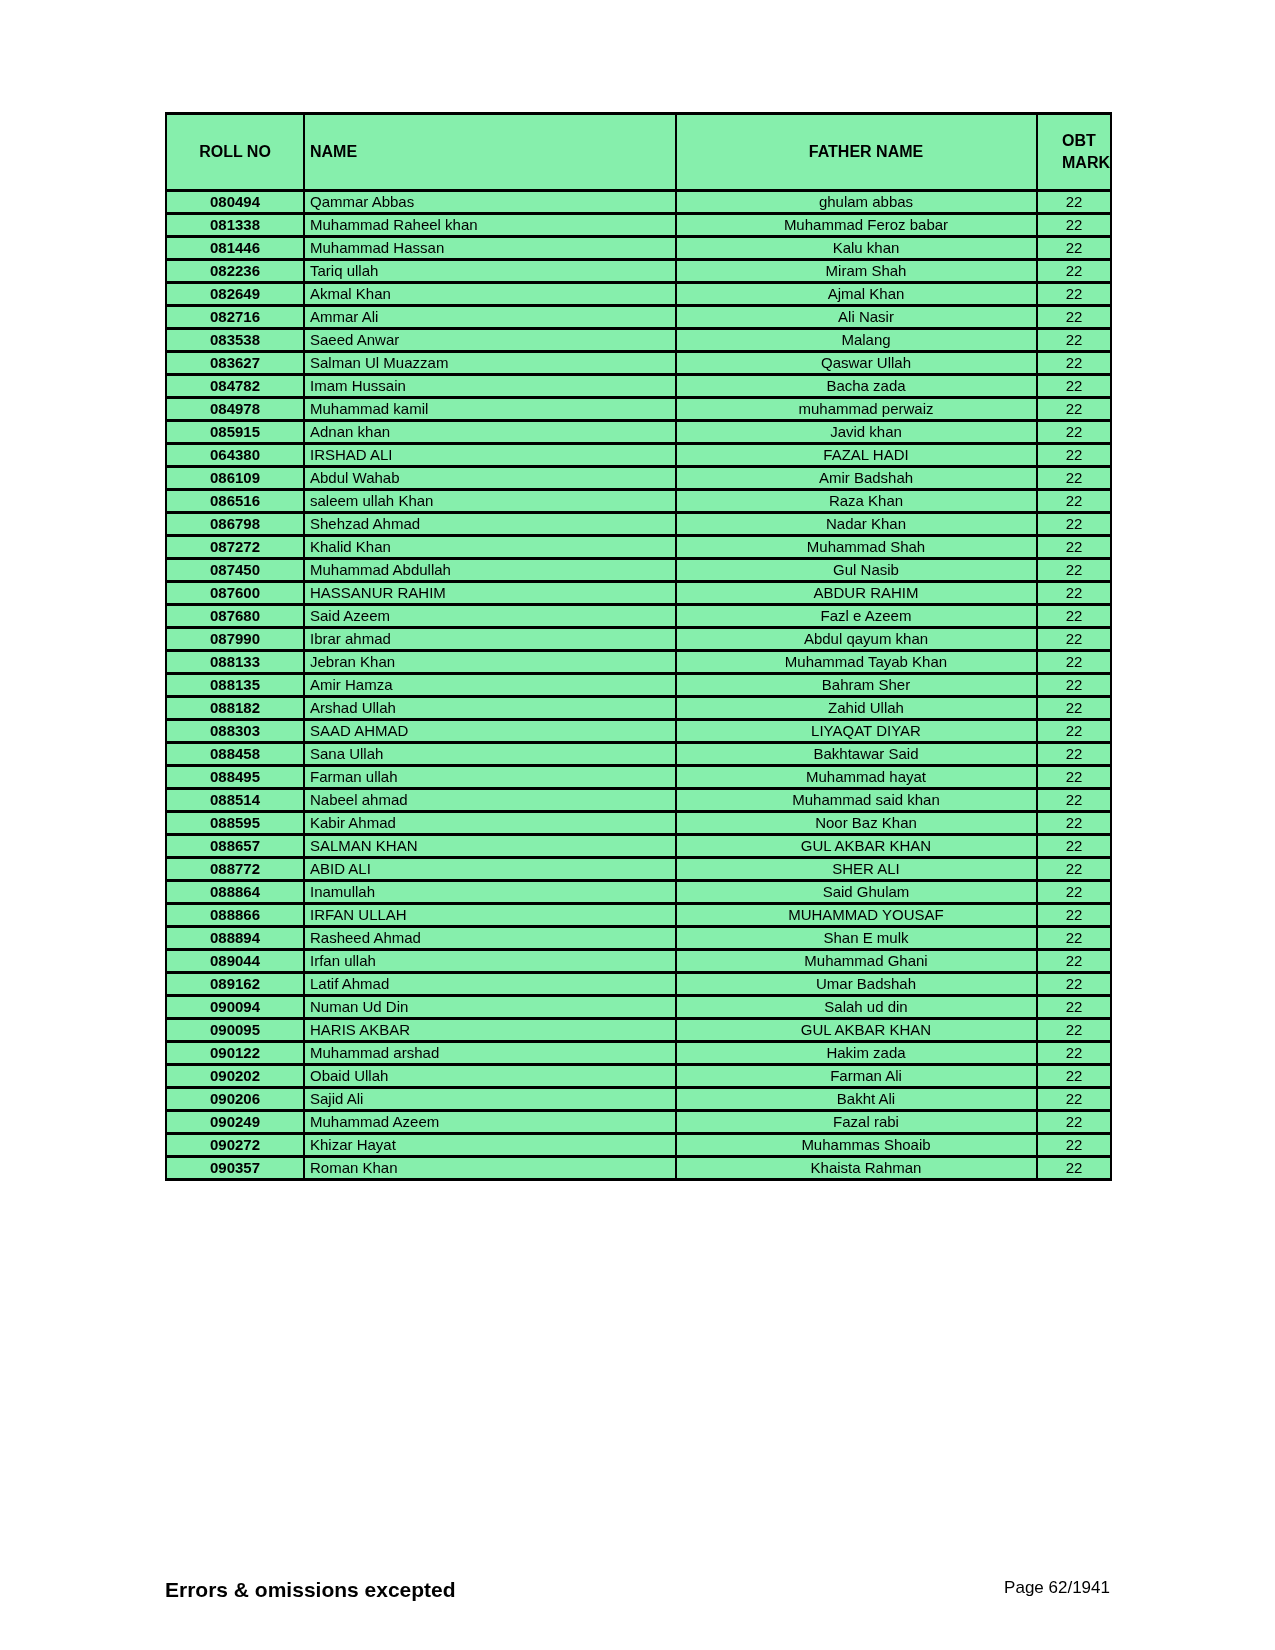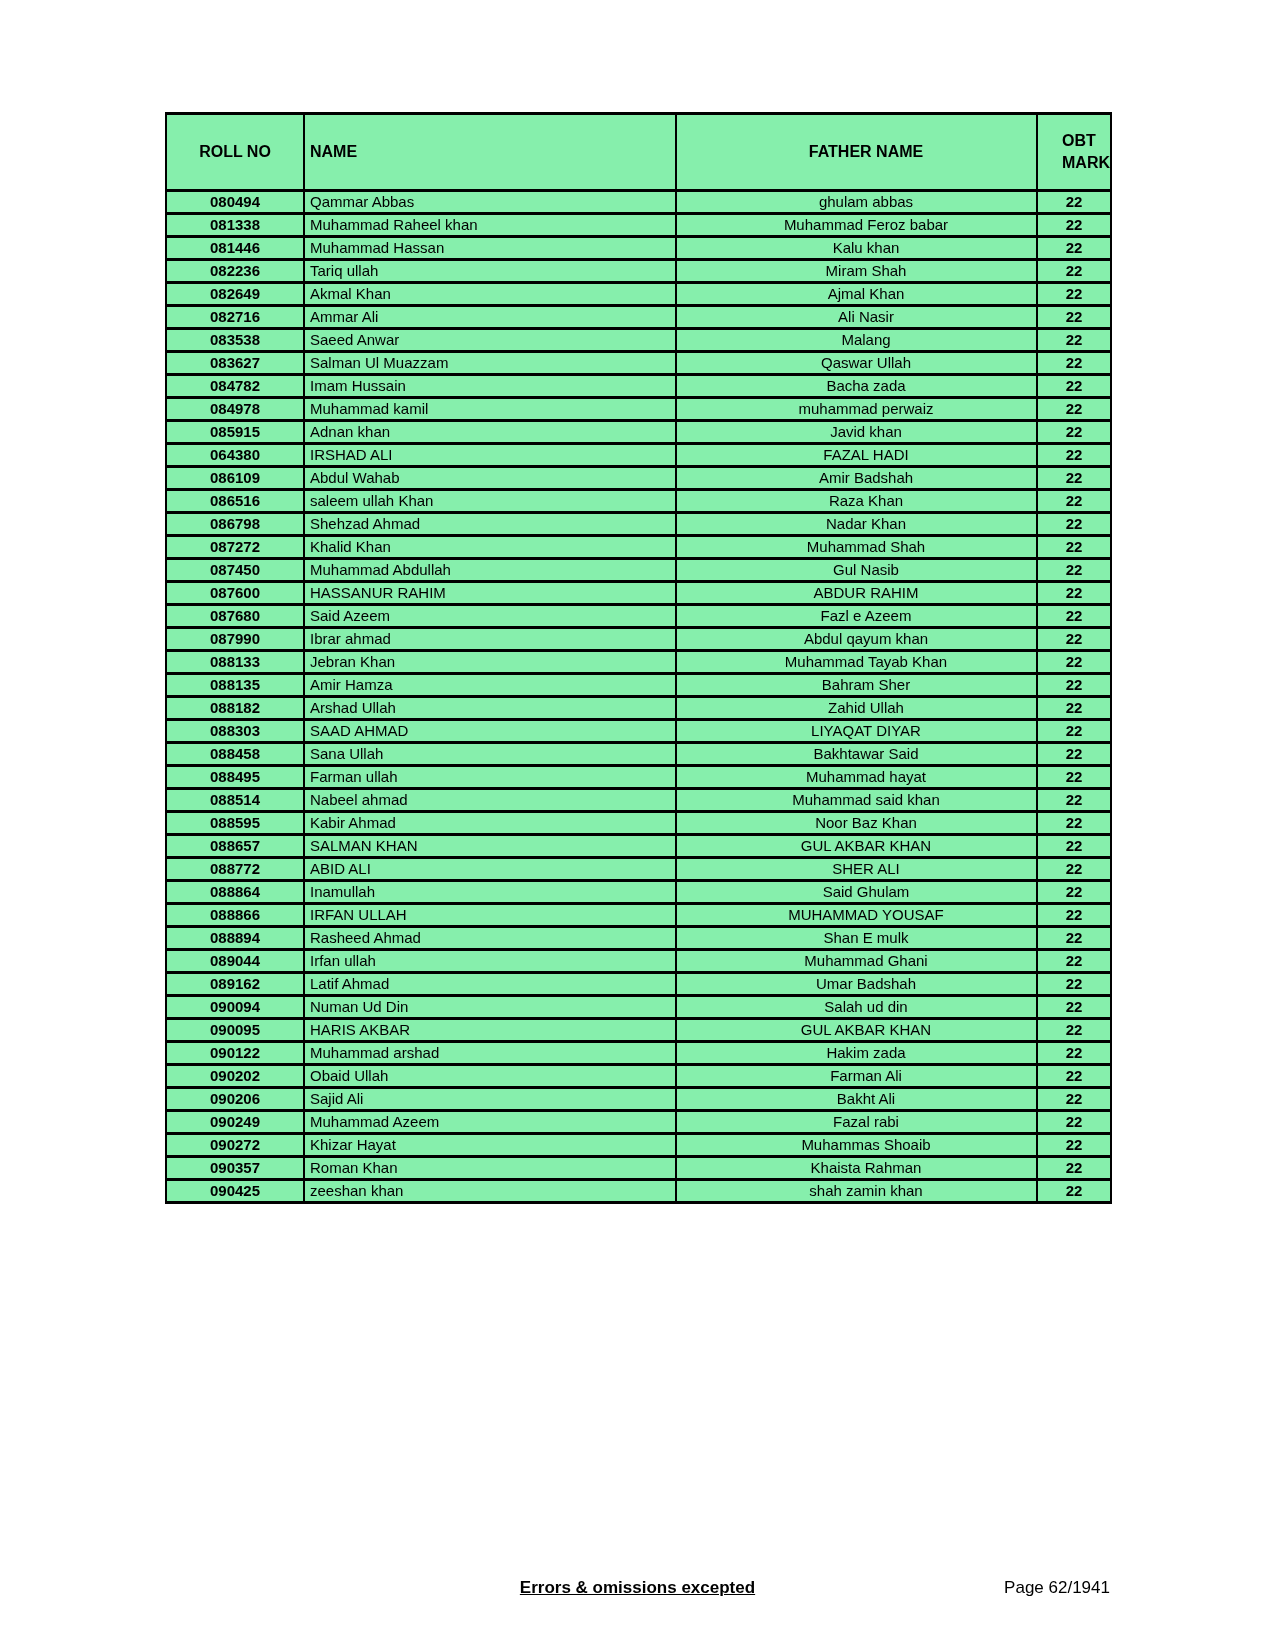--- a/index.html
+++ b/index.html
@@ -41,35 +41,34 @@
     height: 23px;
     font-size: 15px;
     vertical-align: middle;
     line-height: 1.1;
   }
   .col-roll   { width: 138px; text-align: center; }
   .col-name   { width: 372px; text-align: left; padding-left: 5px; }
   .col-father { width: 361px; text-align: center; padding-left: 19px; }
   .col-marks  { width: 74px;  text-align: center; padding: 0 24px; }
   td.col-roll { font-weight: bold; }
-  td.col-marks { font-weight: bold; margin-top: 20px; }
+  td.col-marks { font-weight: normal; margin-top: 20px; }
   .footer {
     position: absolute;
     left: 165px;
     top: 1578px;
     width: 945px;
     height: 26px;
   }
   .footer-note {
     display: block;
     width: 100%;
-    text-align: center;
+    text-align: left;
     font-weight: bold;
-    font-size: 17px;
-    text-decoration: underline;
+    font-size: 21px;
   }
   .footer-page {
     position: absolute;
     right: 0;
     top: 0;
     font-size: 17px;
     font-weight: normal;
     margin-left: 21px;
   }
 </style>
@@ -339,26 +338,20 @@
           <td class="col-name">Khizar Hayat</td>
           <td class="col-father">Muhammas Shoaib</td>
           <td class="col-marks">22</td>
         </tr>
         <tr>
           <td class="col-roll">090357</td>
           <td class="col-name">Roman Khan</td>
           <td class="col-father">Khaista Rahman</td>
           <td class="col-marks">22</td>
         </tr>
-        <tr>
-          <td class="col-roll">090425</td>
-          <td class="col-name">zeeshan khan</td>
-          <td class="col-father">shah zamin khan</td>
-          <td class="col-marks">22</td>
-        </tr>
       </tbody>
   </table>
 
   <div class="footer">
     <span class="footer-note">Errors &amp; omissions excepted</span>
     <span class="footer-page">Page 62/1941</span>
   </div>
 
 </div>
 

